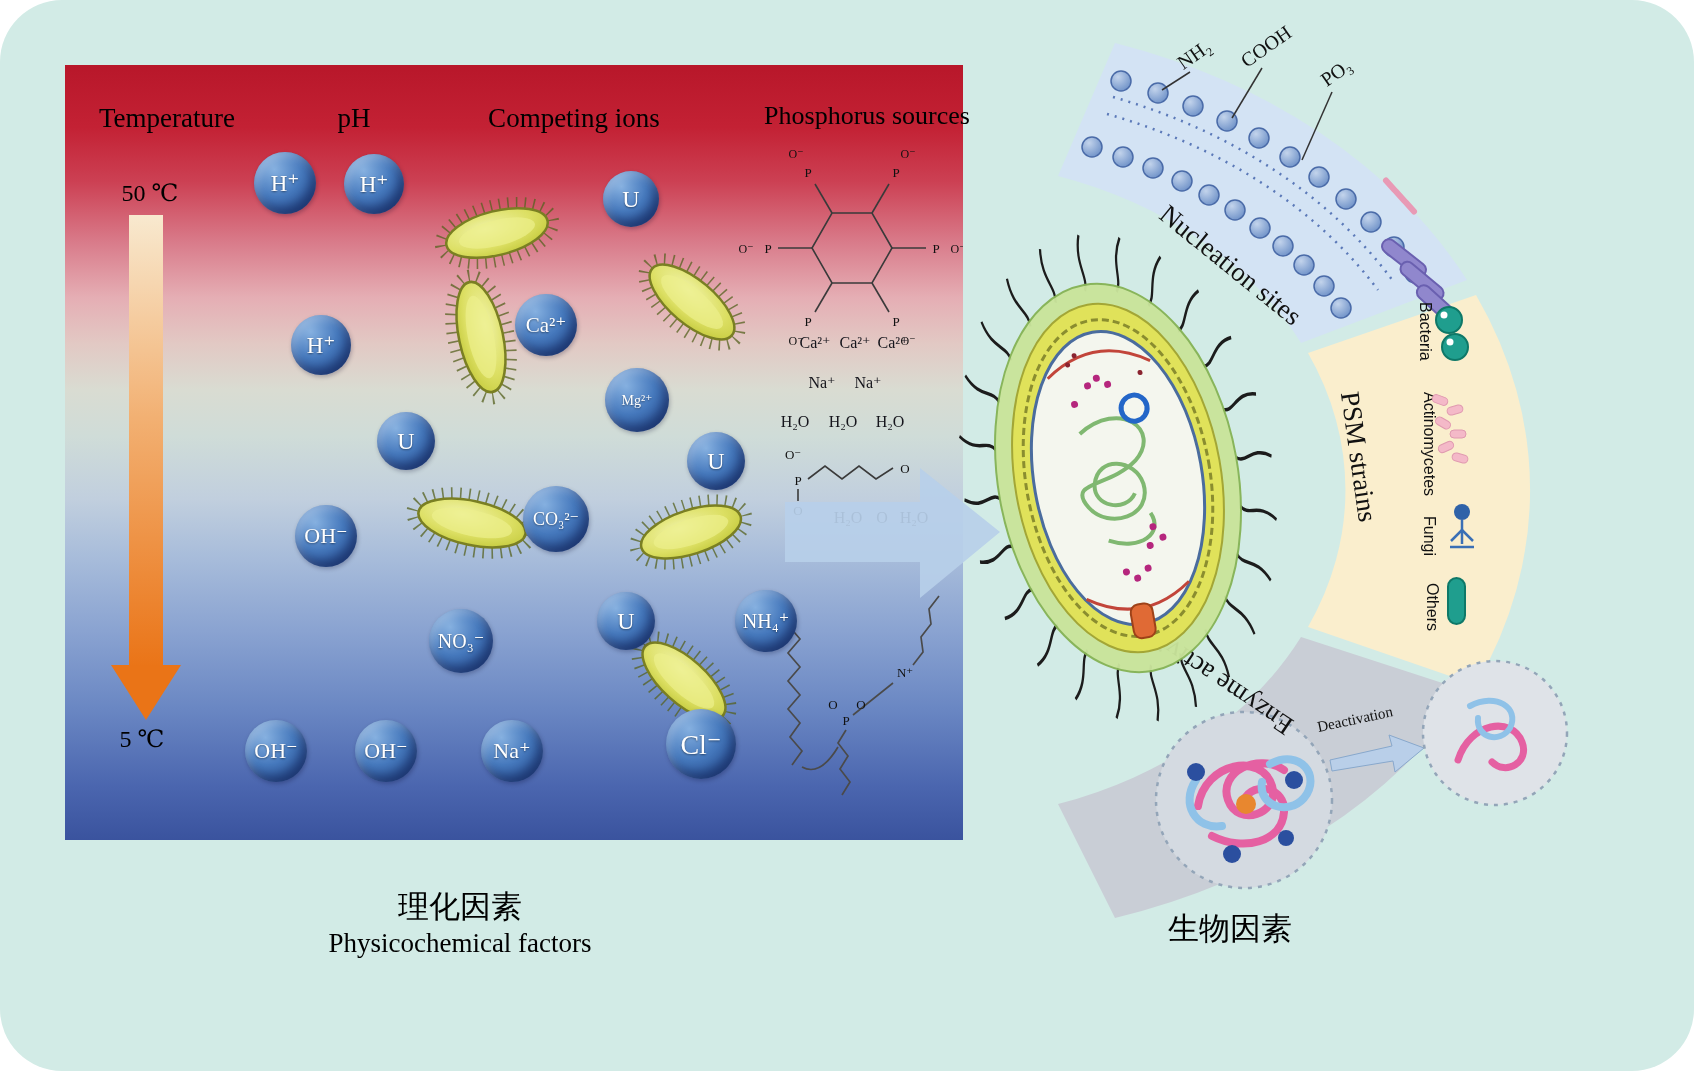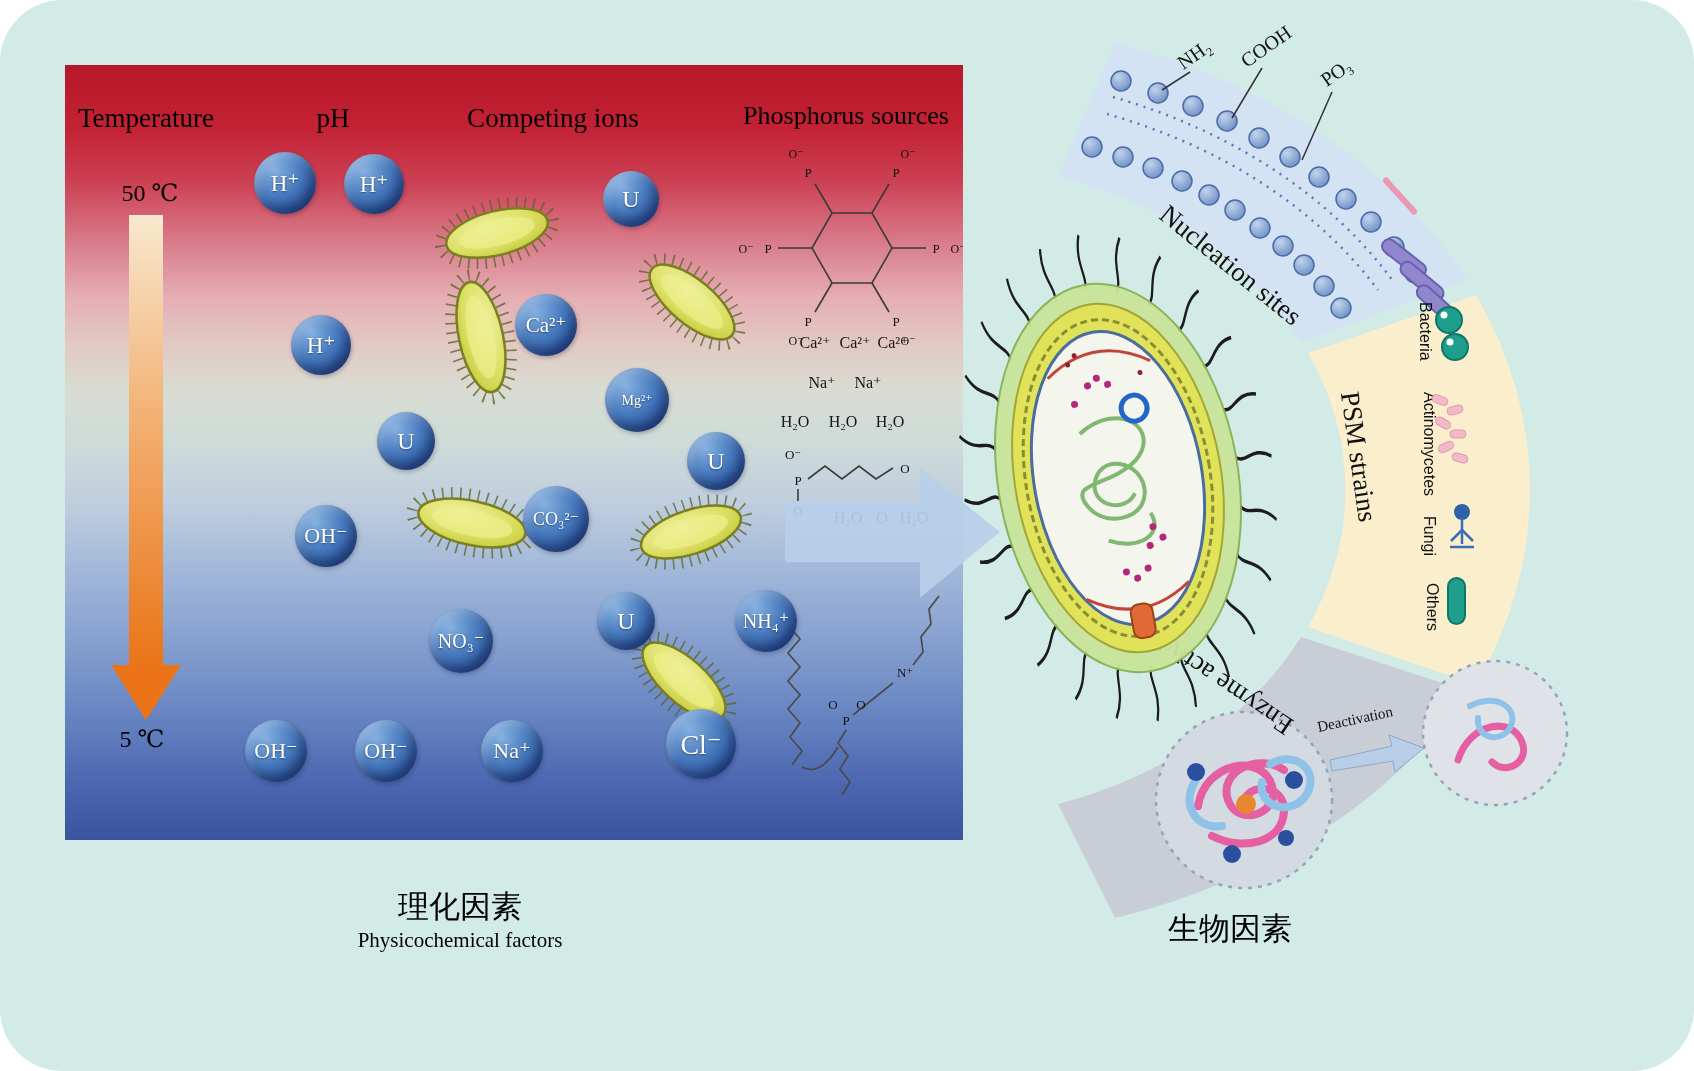--- a/index.html
+++ b/index.html
@@ -13,38 +13,38 @@
   }
   
   .panel{
     position:absolute;left:65px;top:65px;width:898px;height:775px;
     background:linear-gradient(180deg,
       #b8172a 0%, #c32134 8%, #cc4053 15%, #d97c8b 23%, #e5aeb4 30%,
       #e2c9c4 36%, #d9dcd2 42%, #cfdcd8 48%, #c1cfde 56%, #a6bbda 64%,
       #8aa3d1 73%, #6a87c3 83%, #4b66af 93%, #3a539e 100%);
   }
   .hdr{position:absolute;transform:translateX(-50%);white-space:nowrap;
-       font-size:27px;color:#000;}
+       font-size:27px;color:#000;margin-left:21px;}
   .tlabel{position:absolute;transform:translateX(-50%);white-space:nowrap;
        font-size:24px;color:#000;}
   .ion{
     position:absolute;border-radius:50%;display:flex;align-items:center;justify-content:center;
     color:#fff;font-family:var(--serif);
     background:radial-gradient(circle at 33% 28%, #85b0e0 0%, #4679bd 45%, #1b3f85 100%);
     box-shadow: inset -5px -7px 10px rgba(0,0,40,.35), inset 4px 5px 8px rgba(255,255,255,.28),
                 1px 2px 4px rgba(0,0,40,.25);
     text-shadow:0 1px 2px rgba(0,0,0,.45);
   }
   .chem{position:absolute;transform:translateX(-50%);white-space:nowrap;
         font-size:16px;color:#15151c;}
   .panel-svg{position:absolute;left:0;top:0;pointer-events:none;}
   .overlay{position:absolute;left:0;top:0;pointer-events:none;}
   .cap{position:absolute;transform:translateX(-50%);white-space:nowrap;color:#000;}
   .cap-zh{font-size:31px;}
-  .cap-en{font-size:21px;}
+  .cap-en{font-size:27px;}
   svg text{font-family:var(--serif);fill:#111;}
   svg .sanstxt{font-family:var(--sans);}
 </style>
 </head>
 <body>
 
 <div class="canvas">
 
   <div class="panel">
 

